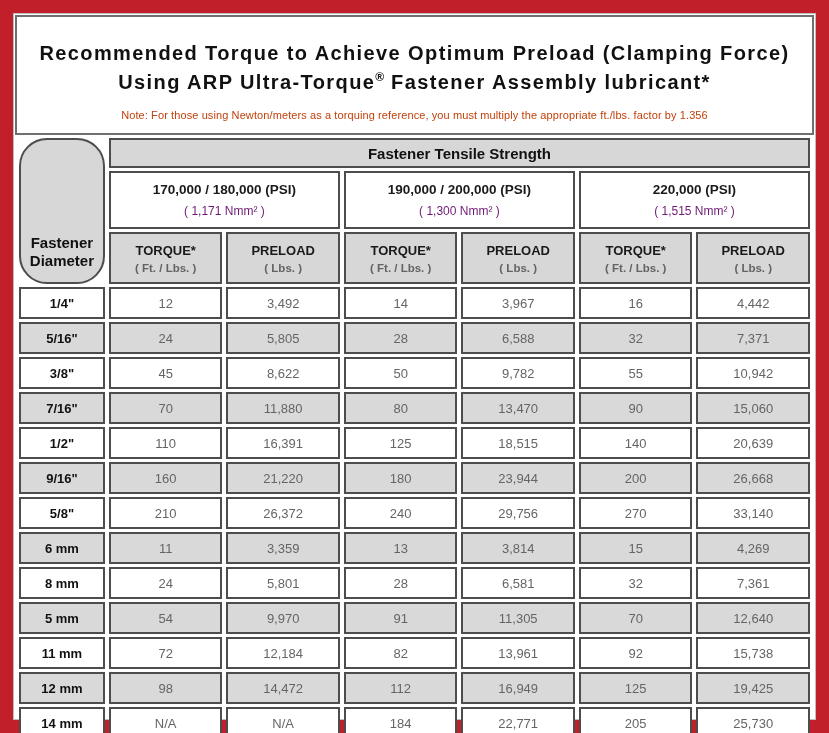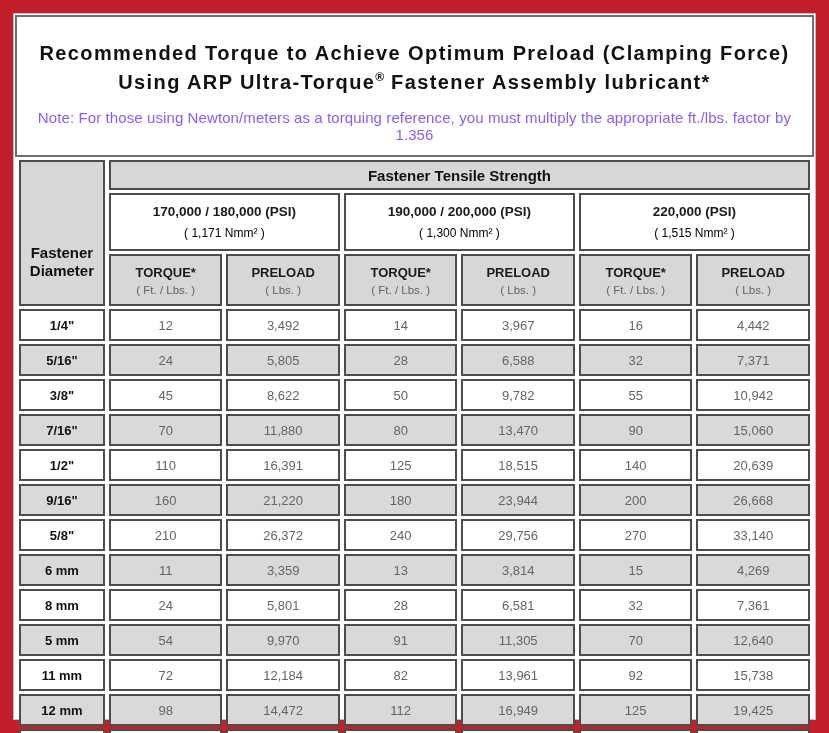--- a/index.html
+++ b/index.html
@@ -33,22 +33,22 @@
     letter-spacing: 1.4px;
     line-height: 1.45;
     white-space: nowrap;
   }
   .title-line sup {
     font-size: 12px;
     letter-spacing: 0;
   }
   .note-line {
     margin-top: 12px;
-    font-size: 15px;
-    color: #8b5cf6;
+    font-size: 11px;
+    color: #c2410c;
     letter-spacing: 0.1px;
   }
   
   table.torque {
     width: 100%;
     table-layout: fixed;
     border-collapse: separate;
     border-spacing: 4px 3px;
     margin-top: 0;
   }
@@ -63,35 +63,36 @@
   }
   
   .cell-gray { background: #d7d7d7; }
   .cell-white { background: #ffffff; }
   th.corner {
     vertical-align: bottom;
     font-size: 15px;
     font-weight: 700;
     color: #111;
     line-height: 1.2;
-    padding-bottom: 24px;
+    padding-bottom: 12px;
+    border-radius: 28px;
   }
   th.tensile {
     height: 26px;
     font-size: 15px;
     font-weight: 700;
     color: #111;
     text-align: center;
   }
   th.psi { height: 54px; }
   .psi-main { font-size: 13.5px; font-weight: 700; color: #1a1a1a; }
-  .psi-sub  { font-size: 12px; font-weight: 400; color: #000000; margin-top: 7px; text-align: center; }
+  .psi-sub  { font-size: 12px; font-weight: 400; color: #701a75; margin-top: 7px; text-align: center; }
   th.subcol { height: 48px; }
   .sub-main { font-size: 13px; font-weight: 700; color: #1a1a1a; }
-  .sub-unit { font-size: 11.5px; font-weight: 400; color: #636363; margin-top: 4px; }
+  .sub-unit { font-size: 11.5px; font-weight: 700; color: #636363; margin-top: 4px; }
   
   tbody th.dia {
     font-size: 13px;
     font-weight: 700;
     color: #111;
     height: 28px;
   }
   tbody td.val {
     font-size: 13px;
     color: #656565;

